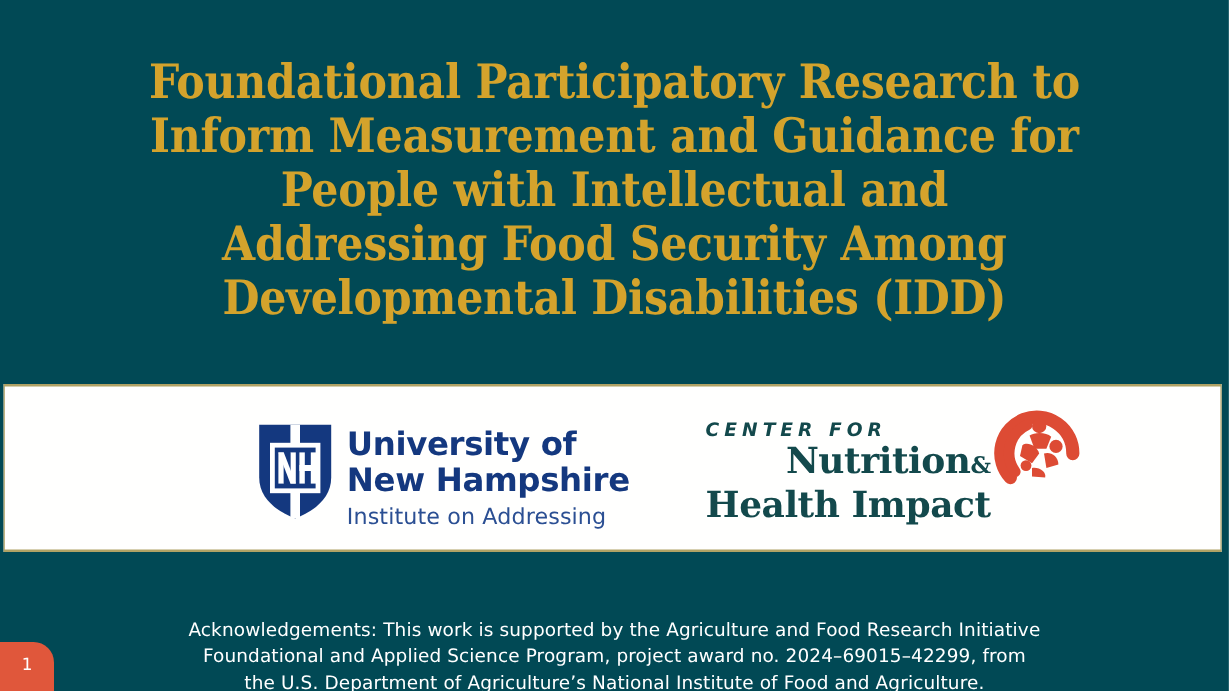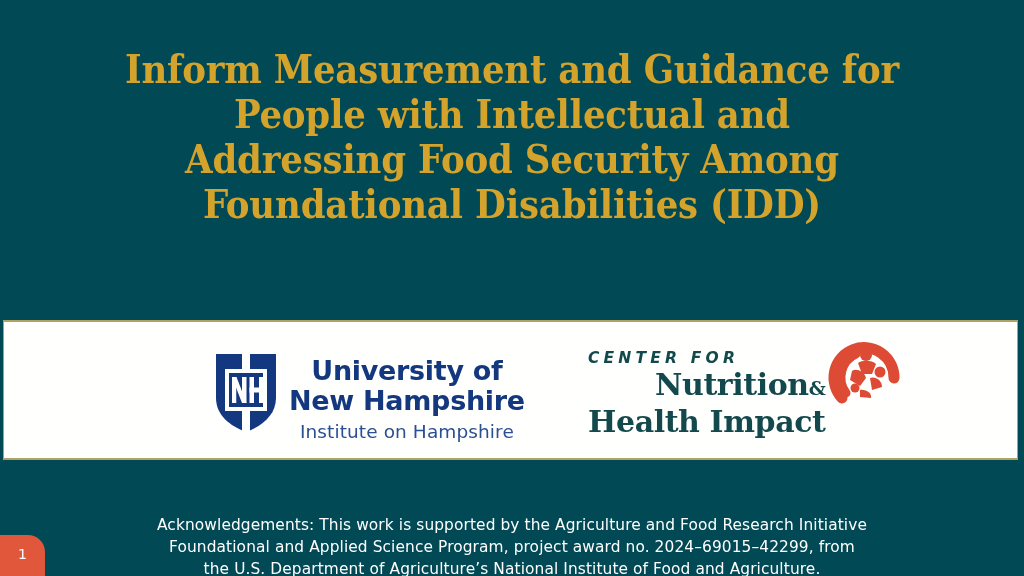--- a/index.html
+++ b/index.html
@@ -63,21 +63,20 @@
     align-items: flex-start;
   }
   #unh-shield {
     width: 62px;
     height: 82px;
     flex: none;
     margin-right: 12px;
   }
   #unh-wordmark {
     padding-top: 4px;
-    text-align: center;
   }
   .unh-line {
     font-family: "DejaVu Sans", sans-serif;
     font-weight: bold;
     font-size: 27px;
     line-height: 30px;
     color: #14387F;
     letter-spacing: -0.3px;
     white-space: nowrap;
   }
@@ -169,24 +168,25 @@
     padding-bottom: 4px;
     box-sizing: border-box;
   }
 </style>
 </head>
 <body>
 
 <div id="slide">
 
   <div id="title-block">
+    <div class="title-line">Foundational Participatory Research to</div>
     <div class="title-line">Inform Measurement and Guidance for</div>
     <div class="title-line">People with Intellectual and</div>
     <div class="title-line">Addressing Food Security Among</div>
-    <div class="title-line">Foundational Disabilities (IDD)</div>
+    <div class="title-line">Developmental Disabilities (IDD)</div>
   </div>
 
   <div id="logo-band"></div>
 
   <div id="unh-logo">
     <svg id="unh-shield" viewBox="0 0 62 82">
       <path d="M1 2 H61 V46 C61 63 47 74 31 80 C15 74 1 63 1 46 Z" fill="#14387F"></path>
       <rect x="27" y="2" width="8" height="78" fill="#FFFFFF"></rect>
       <rect x="10" y="17" width="42" height="42" fill="#FFFFFF"></rect>
       <rect x="14" y="21" width="34" height="34" fill="#14387F"></rect>
@@ -196,21 +196,21 @@
         <path d="M21.5 25 L27 25 L27 51 L21.5 51 Z" fill="#14387F"></path>
         <path d="M17 25 L21.5 25 L31.5 51 L27 51 Z"></path>
         <rect x="34.5" y="25" width="4.5" height="26"></rect>
         <rect x="44" y="25" width="4.5" height="26"></rect>
         <rect x="34.5" y="35.5" width="14" height="5"></rect>
       </g>
     </svg>
     <div id="unh-wordmark">
       <div class="unh-line">University of</div>
       <div class="unh-line">New Hampshire</div>
-      <div class="unh-sub">Institute on Hampshire</div>
+      <div class="unh-sub">Institute on Addressing</div>
     </div>
   </div>
 
   <div id="cnhi-logo">
     <div id="cnhi-text">
       <div class="cnhi-eyebrow">CENTER FOR</div>
       <div class="cnhi-main"><span>Nutrition</span><span class="cnhi-amp">&amp;</span></div>
       <div class="cnhi-main">Health Impact</div>
     </div>
     <svg id="cnhi-mark" viewBox="0 0 82 74">

